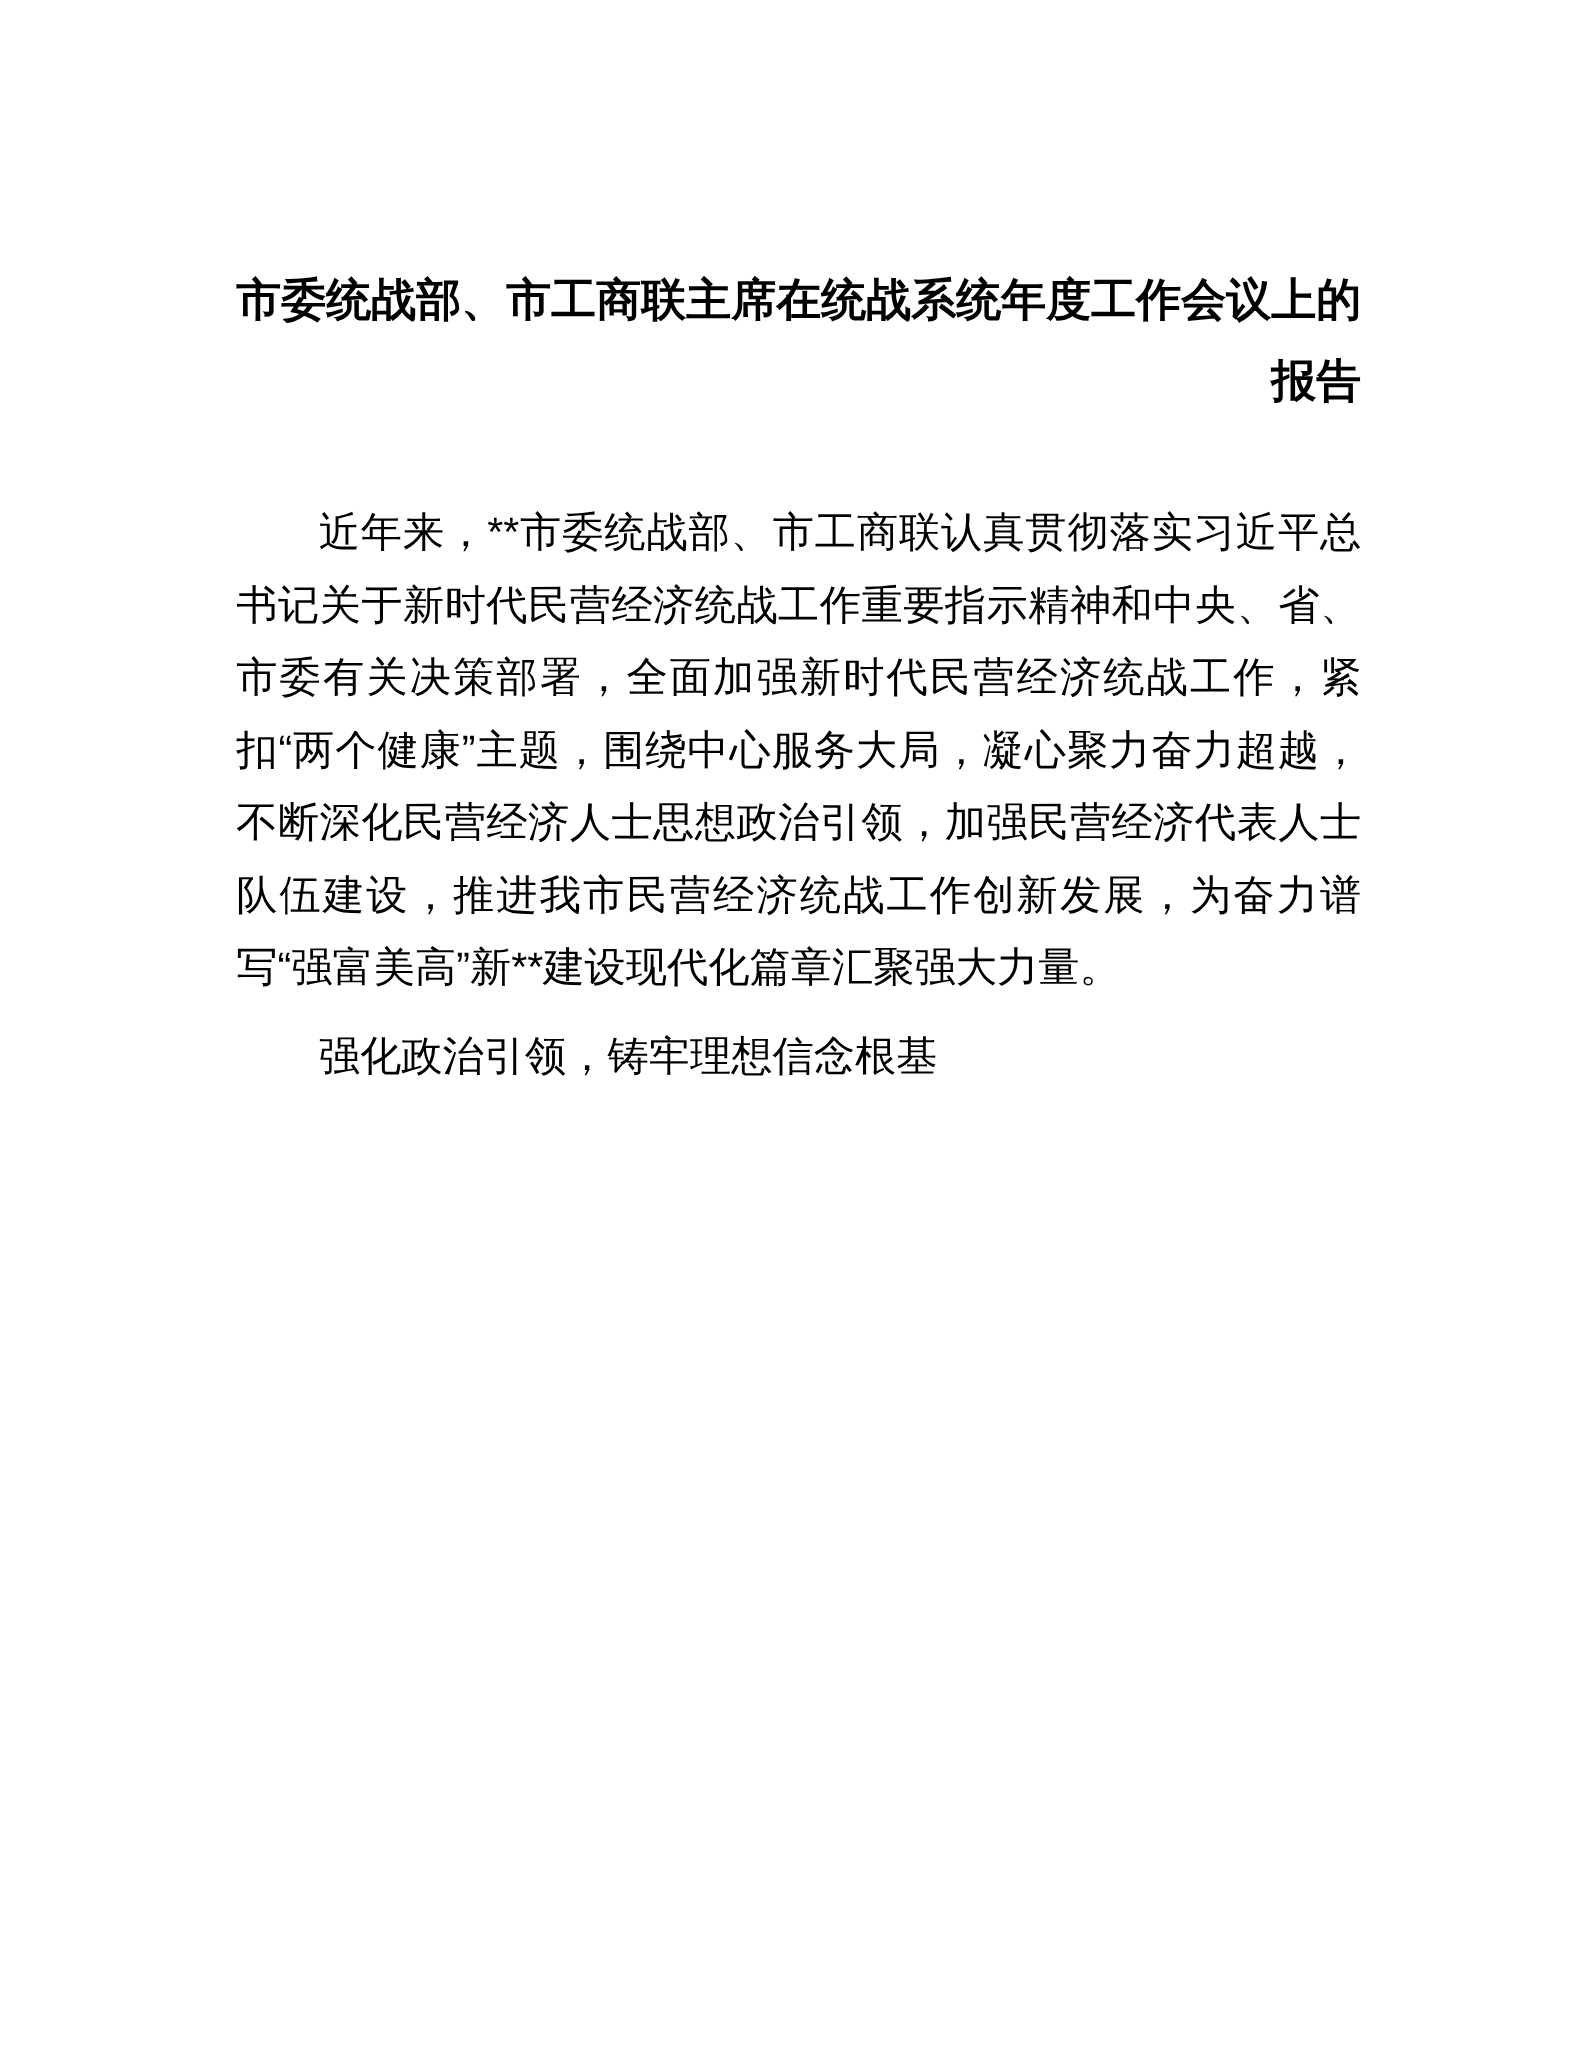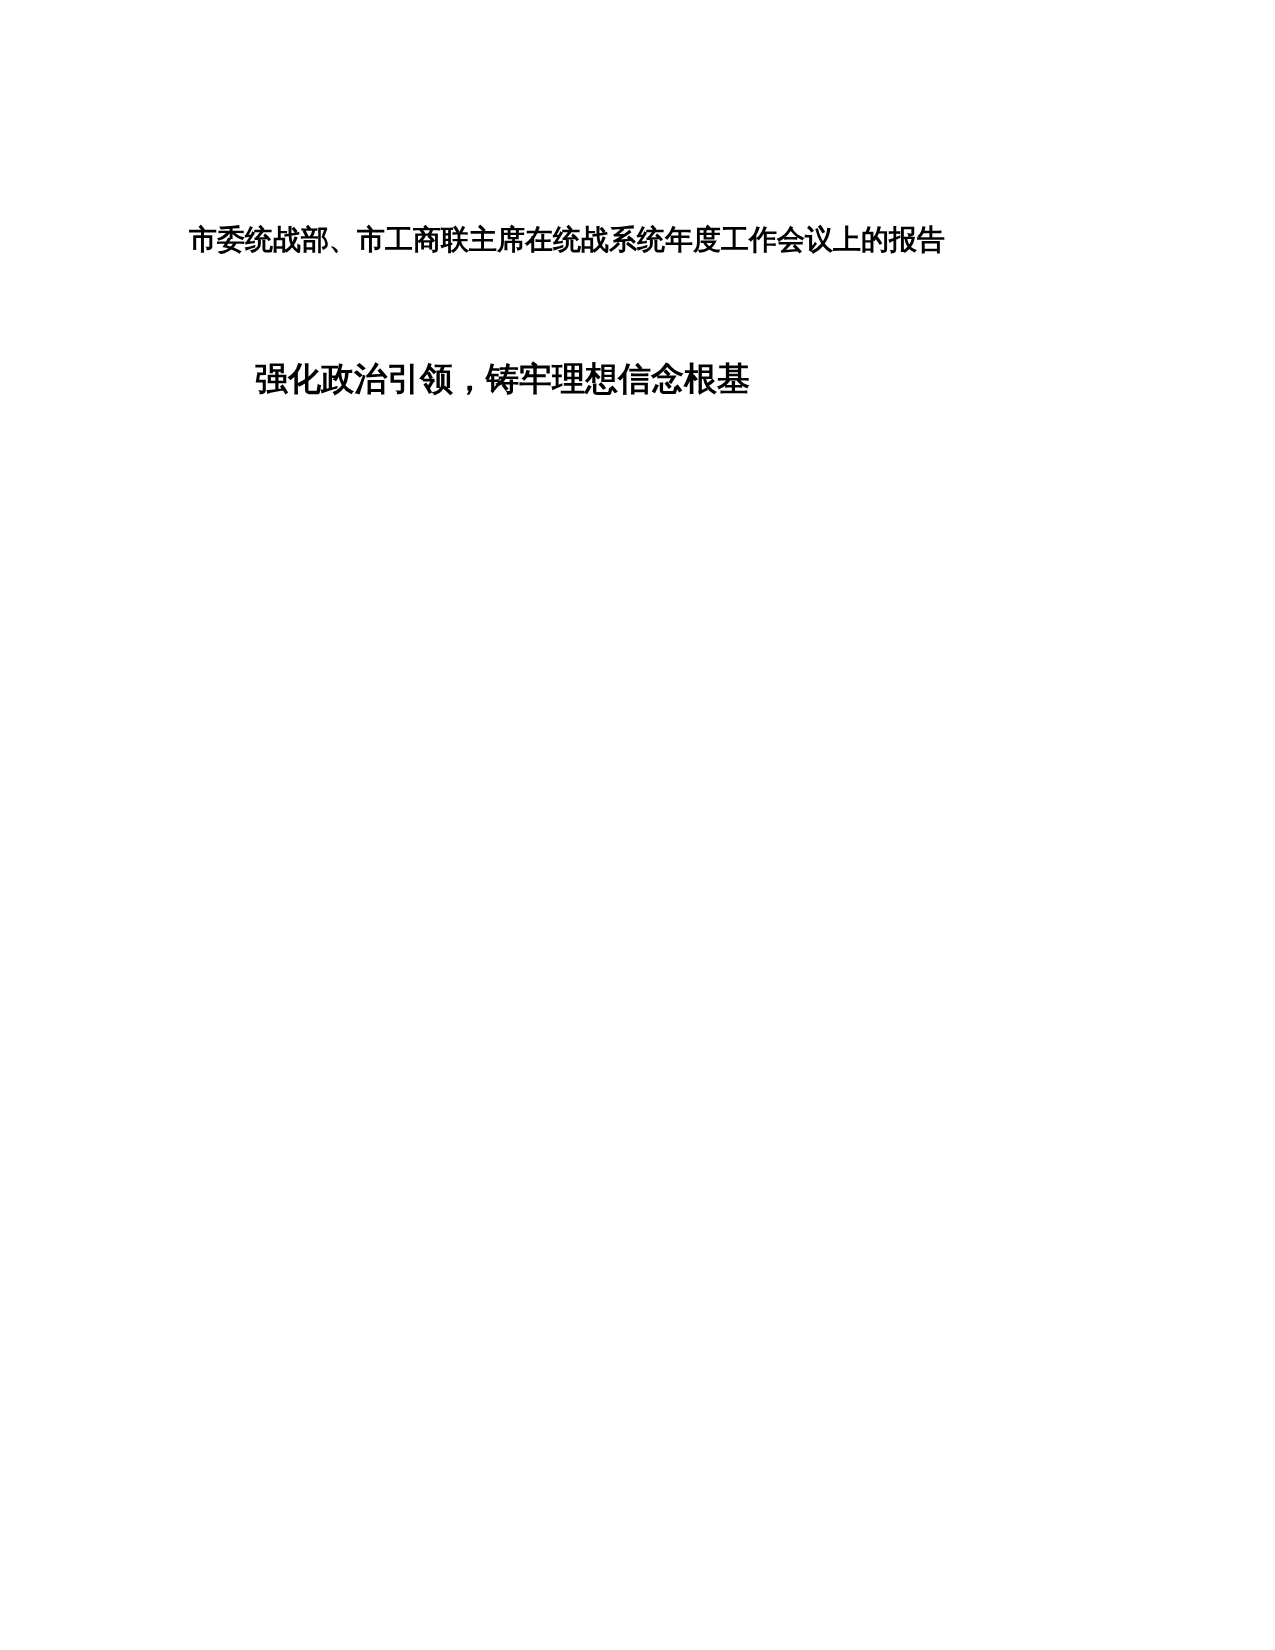--- a/index.html
+++ b/index.html
@@ -13,42 +13,43 @@
       width: 1275px;
       height: 1650px;
       background: #ffffff;
       box-sizing: border-box;
       padding: 207px 186px 60px 189px;
       font-family: "Liberation Sans", sans-serif;
       color: #000000;
       overflow: hidden;
     }
     .doc-title {
-      font-size: 28px;
+      font-size: 36px;
       font-weight: 700;
       line-height: 65px;
-      text-align: left;
-      margin: 0 0 78px 0;
+      text-align: right;
+      margin: 0 0 60px 0;
       letter-spacing: 0;
     }
     .para {
       font-size: 33px;
       font-weight: 400;
       line-height: 58px;
       text-align: justify;
       text-indent: 2em;
       margin: 13px 0;
       word-break: break-all;
     }
     .section-heading {
-      font-weight: 700; 
+      font-weight: 400; 
     }
   </style>
 </head>
 <body>
 
 <div class="page">
   <h1 class="doc-title">市委统战部、市工商联主席在统战系统年度工作会议上的报告</h1>
 
+  <p class="para">近年来，**市委统战部、市工商联认真贯彻落实习近平总书记关于新时代民营经济统战工作重要指示精神和中央、省、市委有关决策部署，全面加强新时代民营经济统战工作，紧扣“两个健康”主题，围绕中心服务大局，凝心聚力奋力超越，不断深化民营经济人士思想政治引领，加强民营经济代表人士队伍建设，推进我市民营经济统战工作创新发展，为奋力谱写“强富美高”新**建设现代化篇章汇聚强大力量。</p>
 
   <p class="para section-heading">强化政治引领，铸牢理想信念根基</p>
 
 </div>
 
 </body></html>

